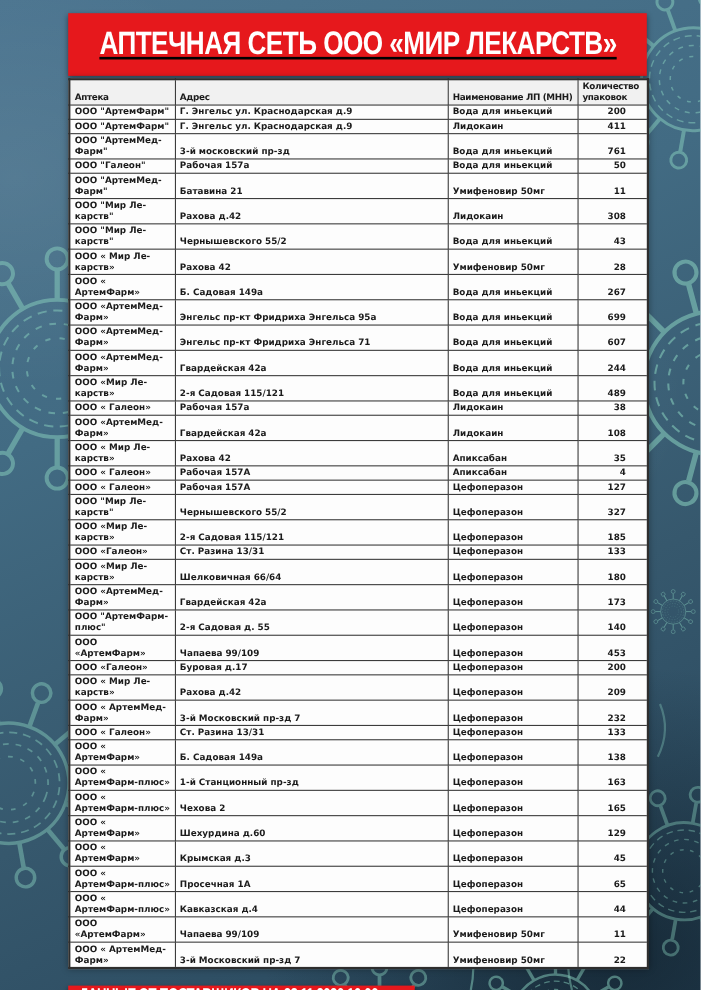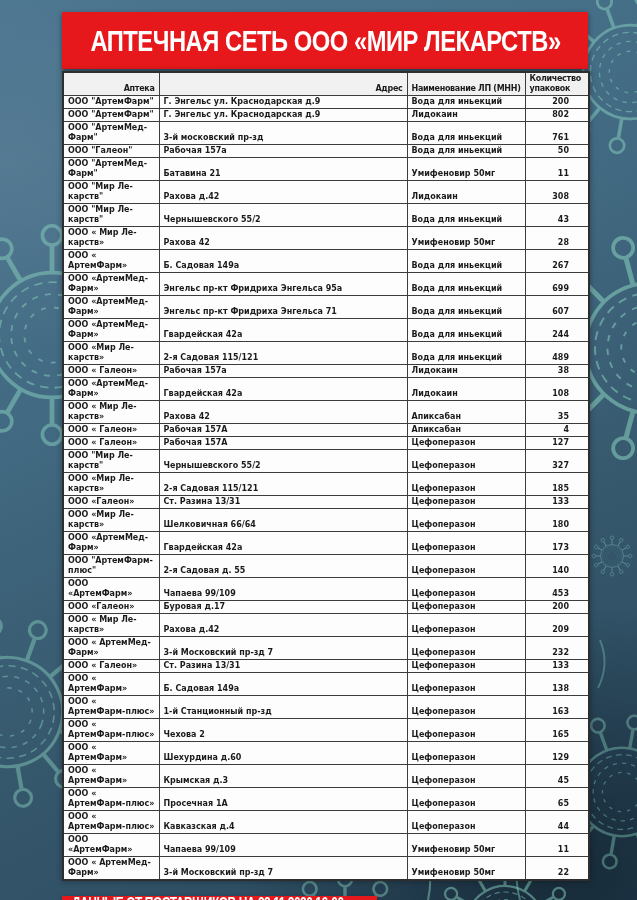--- a/index.html
+++ b/index.html
@@ -32,21 +32,21 @@
   }
   table.stock col.c1{width:96px;}
   table.stock col.c2{width:248px;}
   table.stock col.c3{width:118px;}
   table.stock col.c4{width:64px;}
   table.stock th,table.stock td{
     border:1px solid #3c3c3c;vertical-align:bottom;
     font-size:8px;line-height:10px;font-weight:700;color:#1b1b1b;
     padding:1px 4px;overflow:hidden;
   }
-  table.stock th{background:#f1f1f1;text-align:right;letter-spacing:-.3px;}
+  table.stock th{background:#f1f1f1;text-align:left;letter-spacing:-.3px;}
   table.stock th.qty-h{text-align:left;}
   table.stock td.qty{text-align:right;padding-right:19px;}
   .footer-banner{
     position:absolute;left:62px;top:896px;height:22px;
     display:inline-flex;align-items:flex-start;padding:0 10px;
     box-shadow:0 2px 4px rgba(0,0,0,.4);
   }
   .footer-text{
     color:#fff;font-family:"Liberation Sans",sans-serif;font-weight:800;
     font-size:13px;white-space:nowrap;letter-spacing:-.5px;
@@ -121,21 +121,21 @@
     <use href="#virus" transform="translate(650,348) scale(1.25) rotate(-15)" opacity="0.55"></use>
     <use href="#virus" transform="translate(622,792) scale(0.85) rotate(10)" opacity="0.4"></use>
     <use href="#virus" transform="translate(505,925) scale(0.75) rotate(-30)" opacity="0.5"></use>
     <use href="#virus" transform="translate(345,950) scale(0.85)" opacity="0.45"></use>
     <use href="#virus" transform="translate(612,556) scale(0.22)" opacity="0.5"></use>
     <path d="M428,900 q6,-28 -4,-45" class="virus-stroke" stroke-width="2" opacity="0.5"></path>
     <path d="M520,900 q-8,-30 2,-55 q6,-14 -2,-22" class="virus-stroke" stroke-width="2" opacity="0.45"></path>
     <path d="M600,640 q10,24 -2,48" class="virus-stroke" stroke-width="2" opacity="0.35"></path>
   </svg>
 
-  <div class="banner" style="background:#e6181c;">
+  <div class="banner" style="background:#e6181c;text-decoration:underline;">
     <span class="banner-text">АПТЕЧНАЯ СЕТЬ ООО «МИР ЛЕКАРСТВ»</span>
   </div>
 
   <div class="table-wrap">
     <table class="stock">
       <colgroup>
           <col class="c1">
           <col class="c2">
           <col class="c3">
           <col class="c4">
@@ -152,21 +152,21 @@
           <tr>
       <td>ООО "АртемФарм"</td>
       <td>Г. Энгельс ул. Краснодарская д.9</td>
       <td>Вода для иньекций</td>
       <td class="qty">200</td>
     </tr>
           <tr>
       <td>ООО "АртемФарм"</td>
       <td>Г. Энгельс ул. Краснодарская д.9</td>
       <td>Лидокаин</td>
-      <td class="qty">802</td>
+      <td class="qty">411</td>
     </tr>
           <tr>
       <td>ООО "АртемМед-Фарм"</td>
       <td>3-й московский пр-зд</td>
       <td>Вода для иньекций</td>
       <td class="qty">761</td>
     </tr>
           <tr>
       <td>ООО "Галеон"</td>
       <td>Рабочая 157а</td>

